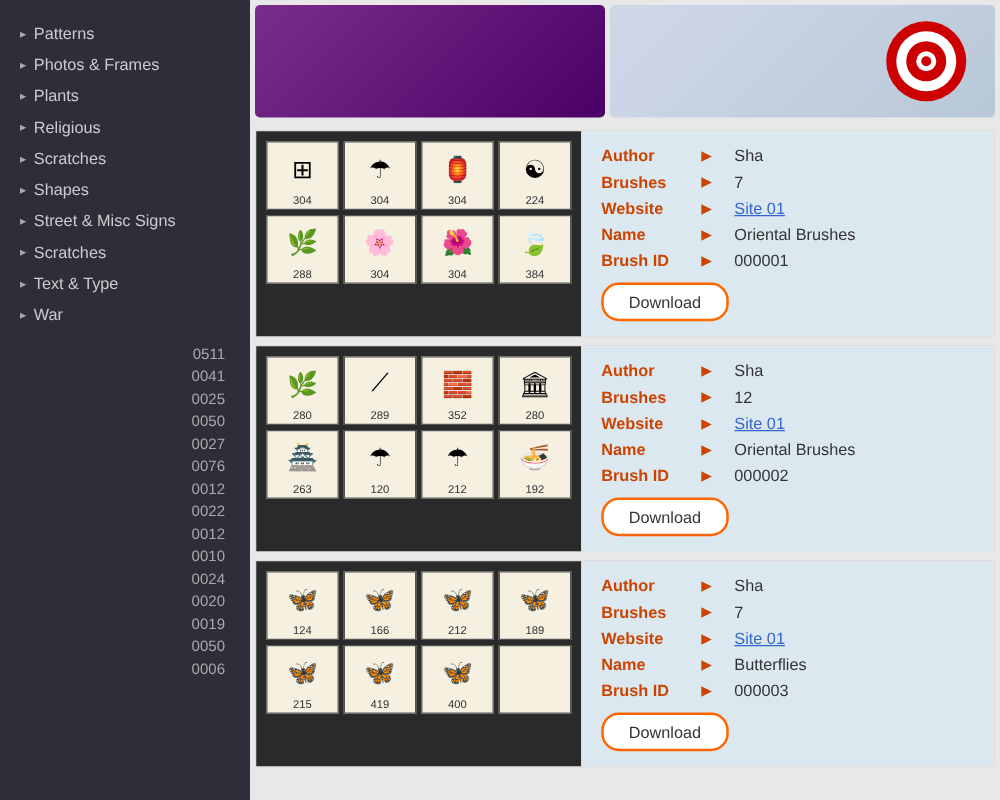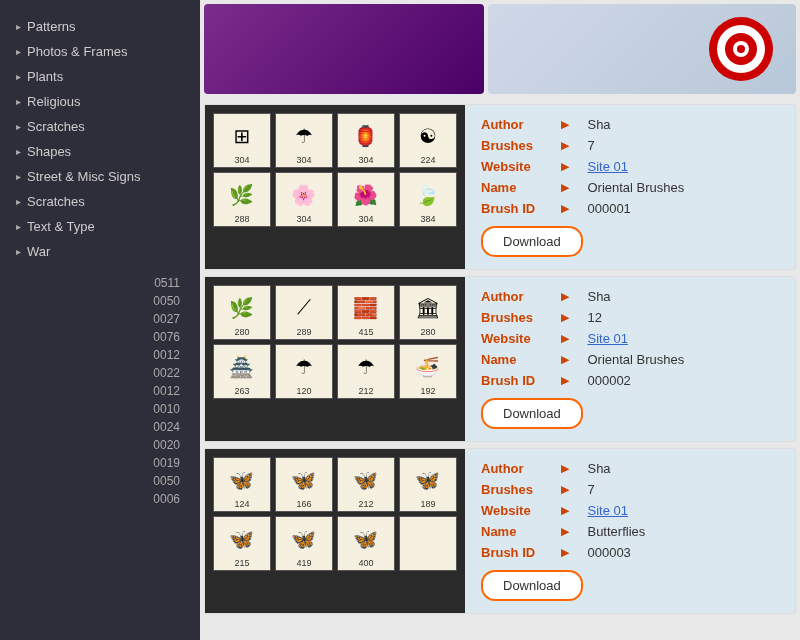--- a/index.html
+++ b/index.html
@@ -236,20 +236,22 @@
         <span class="arrow">▸</span>
         <span>Text &amp; Type</span>
       </div>
       <div class="sidebar-item">
         <span class="arrow">▸</span>
         <span>War</span>
       </div>
     </div>
     <div class="sidebar-numbers">
       <div class="sidebar-num">0511</div>
+      <div class="sidebar-num">0041</div>
+      <div class="sidebar-num">0025</div>
       <div class="sidebar-num">0050</div>
       <div class="sidebar-num">0027</div>
       <div class="sidebar-num">0076</div>
       <div class="sidebar-num">0012</div>
       <div class="sidebar-num">0022</div>
       <div class="sidebar-num">0012</div>
       <div class="sidebar-num">0010</div>
       <div class="sidebar-num">0024</div>
       <div class="sidebar-num">0020</div>
       <div class="sidebar-num">0019</div>
@@ -348,21 +350,21 @@
             <div class="brush-cell">
               <div class="brush-img">🌿</div>
               <div class="cell-num">280</div>
             </div>
             <div class="brush-cell">
               <div class="brush-img">⟋</div>
               <div class="cell-num">289</div>
             </div>
             <div class="brush-cell">
               <div class="brush-img">🧱</div>
-              <div class="cell-num">415</div>
+              <div class="cell-num">352</div>
             </div>
             <div class="brush-cell">
               <div class="brush-img">🏛</div>
               <div class="cell-num">280</div>
             </div>
             <div class="brush-cell">
               <div class="brush-img">🏯</div>
               <div class="cell-num">263</div>
             </div>
             <div class="brush-cell">

